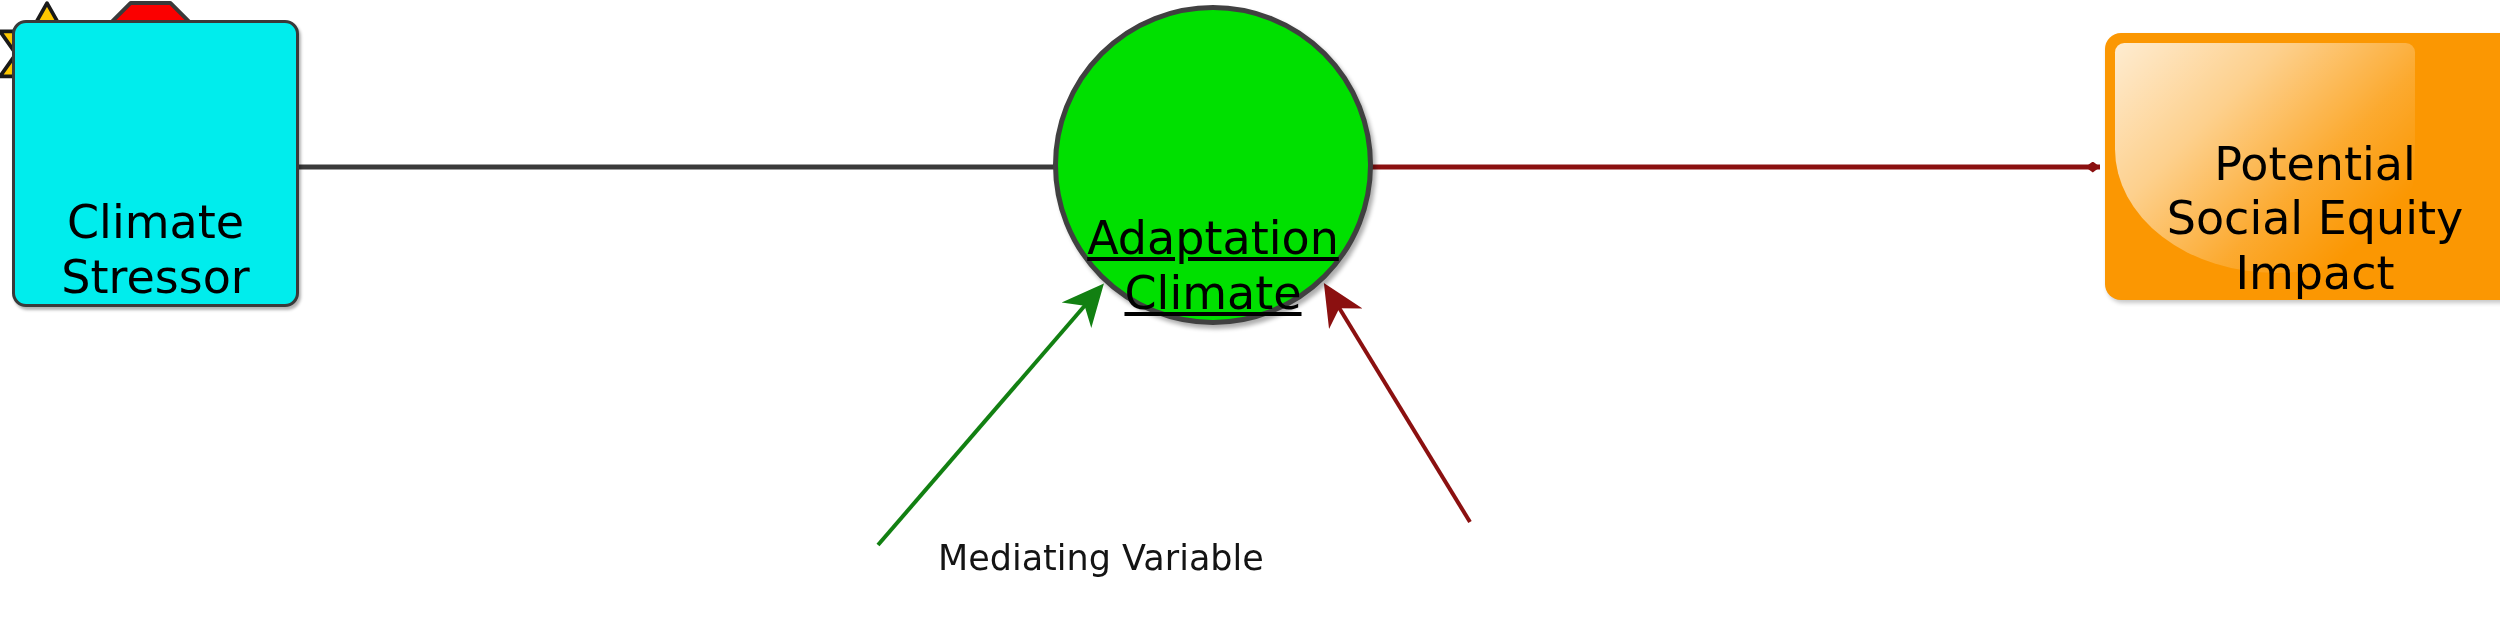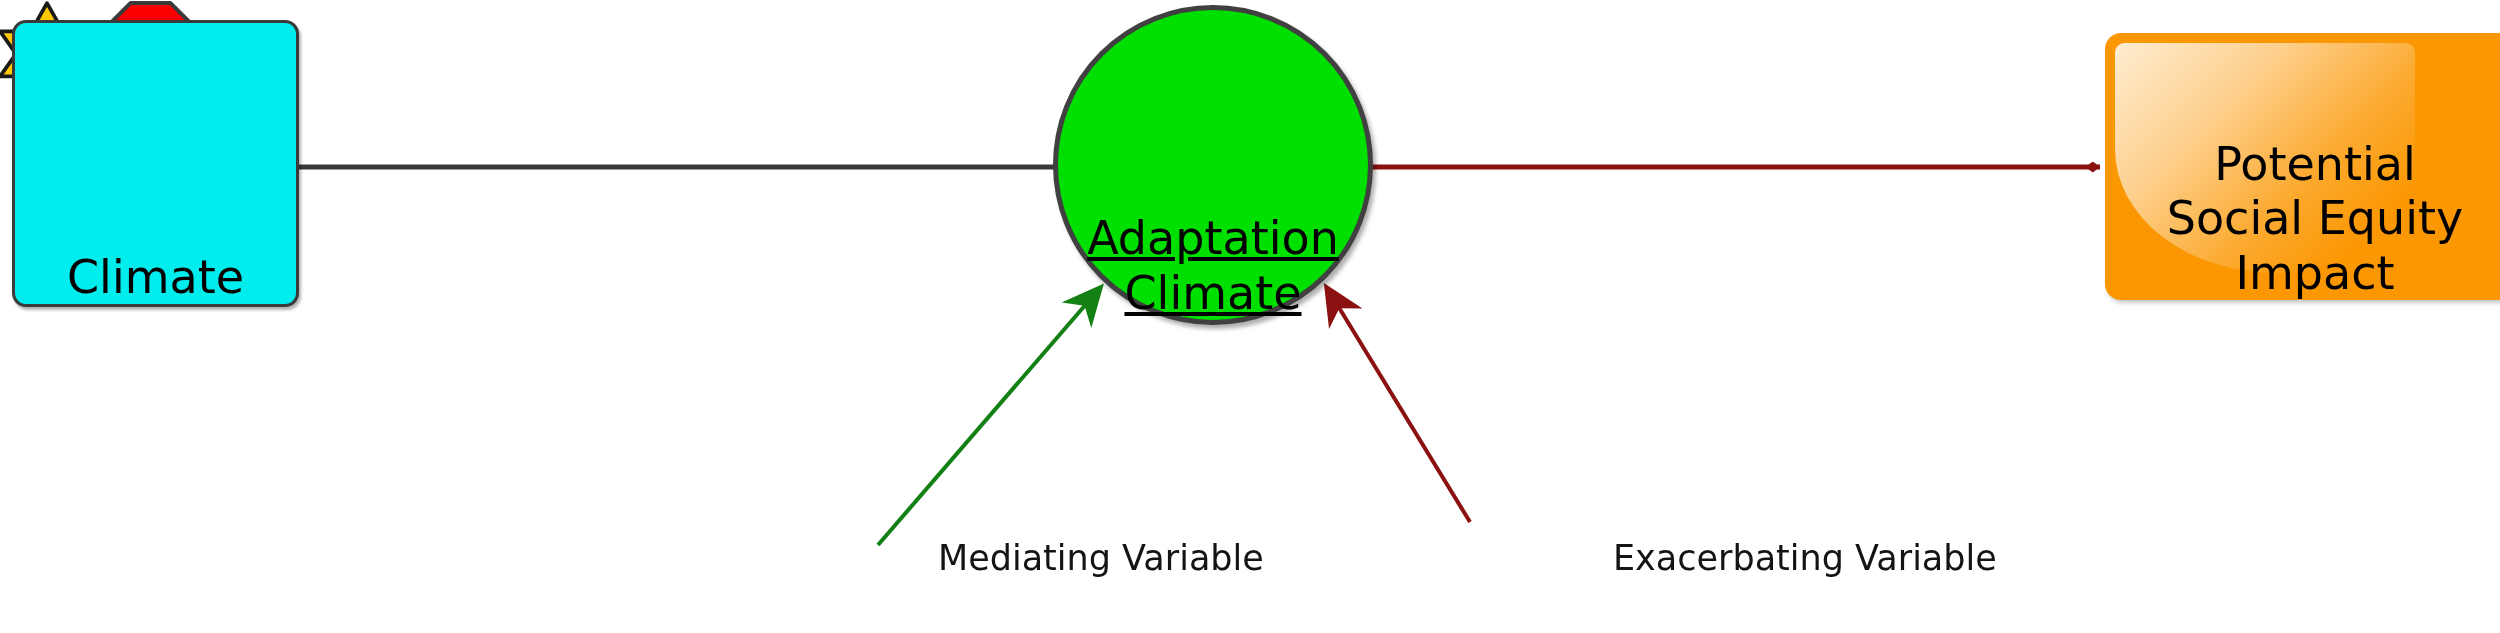--- a/index.html
+++ b/index.html
@@ -148,20 +148,21 @@
 
     <line x1="1470" y1="522" x2="1327" y2="288" stroke="#8b1010" stroke-width="4" marker-end="url(#arrow-red)"></line>
   </svg>
 
   
 
   
   <div class="node" id="node-climate-stressor">
     <div class="node-label">
       <div>Climate</div>
+      <div>Stressor</div>
     </div>
   </div>
 
   
   <div class="node" id="node-adaptation-measure">
     <div class="node-label">
       <div>Adaptation</div>
       <div>Climate</div>
     </div>
   </div>
@@ -182,15 +183,14 @@
   </svg>
 
   
   <svg id="node-exacerbating-variable" class="node-shape" viewBox="0 0 104 104" xmlns="http://www.w3.org/2000/svg">
     <polygon points="32,3 72,3 101,32 101,72 72,101 32,101 3,72 3,32" fill="#fb0000" stroke="#3a3a3a" stroke-width="4" stroke-linejoin="round"></polygon>
   </svg>
 
   
   <div class="legend-label" id="label-mediating-variable">Mediating Variable</div>
 
-  <div class="legend-label" id="label-exacerbating-variable">Exacerbating Variable</div>
 
 </div>
 
 </body></html>

